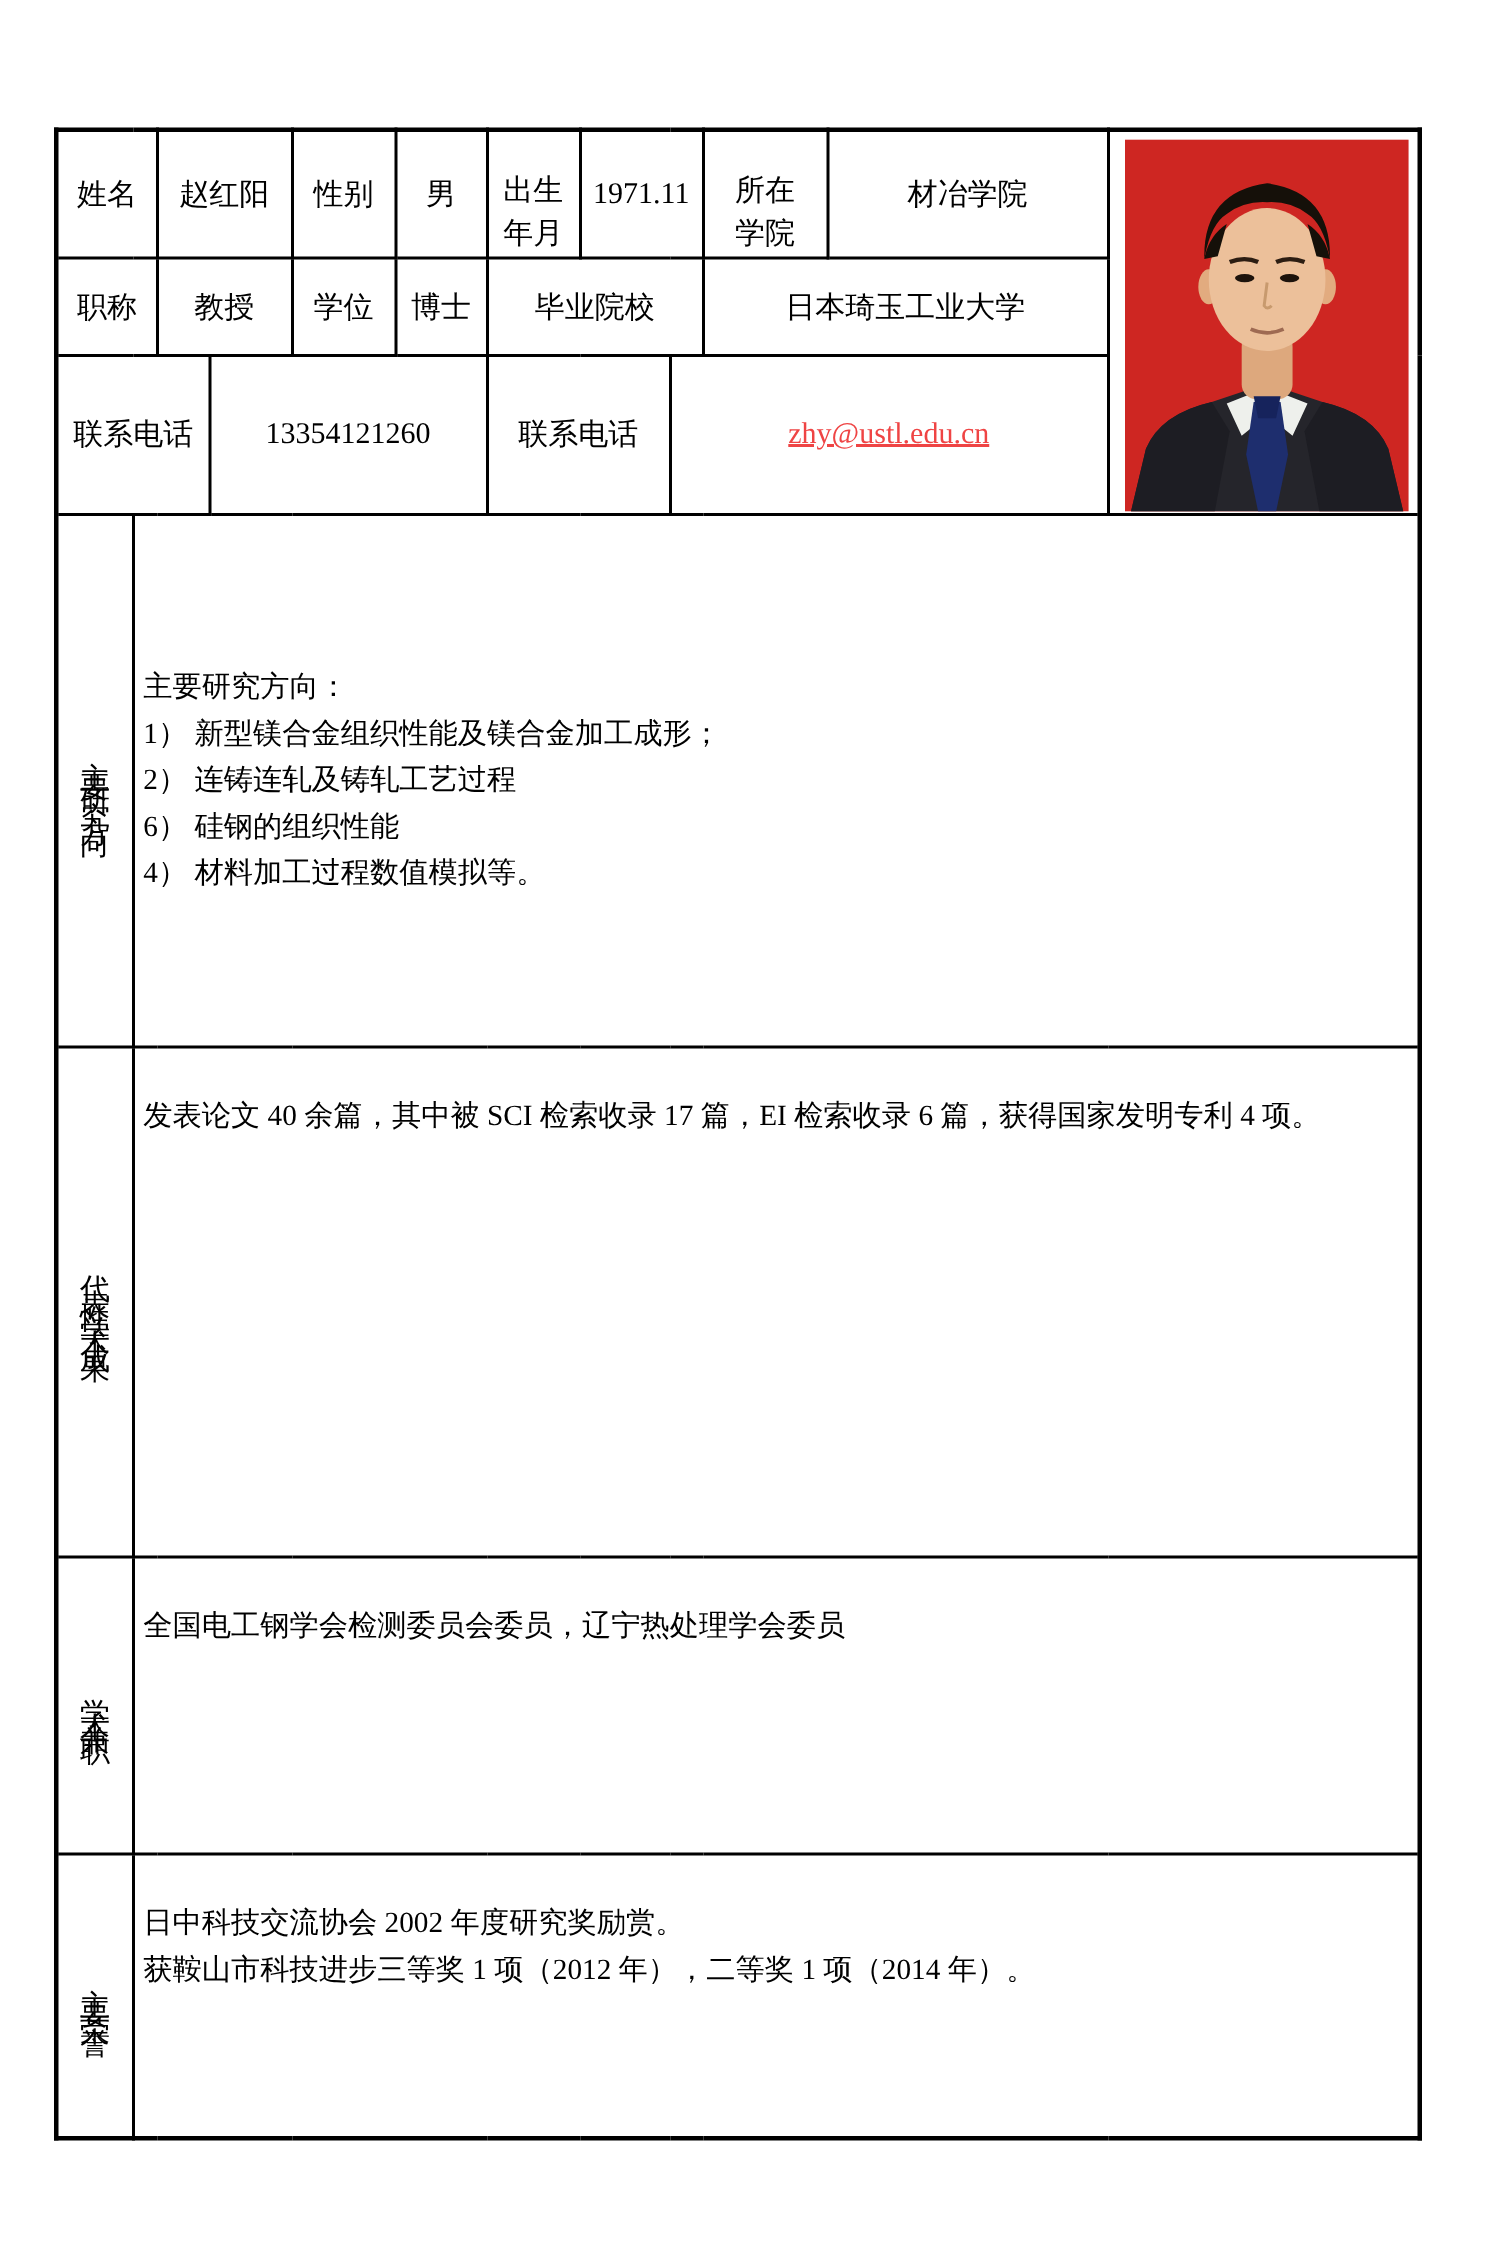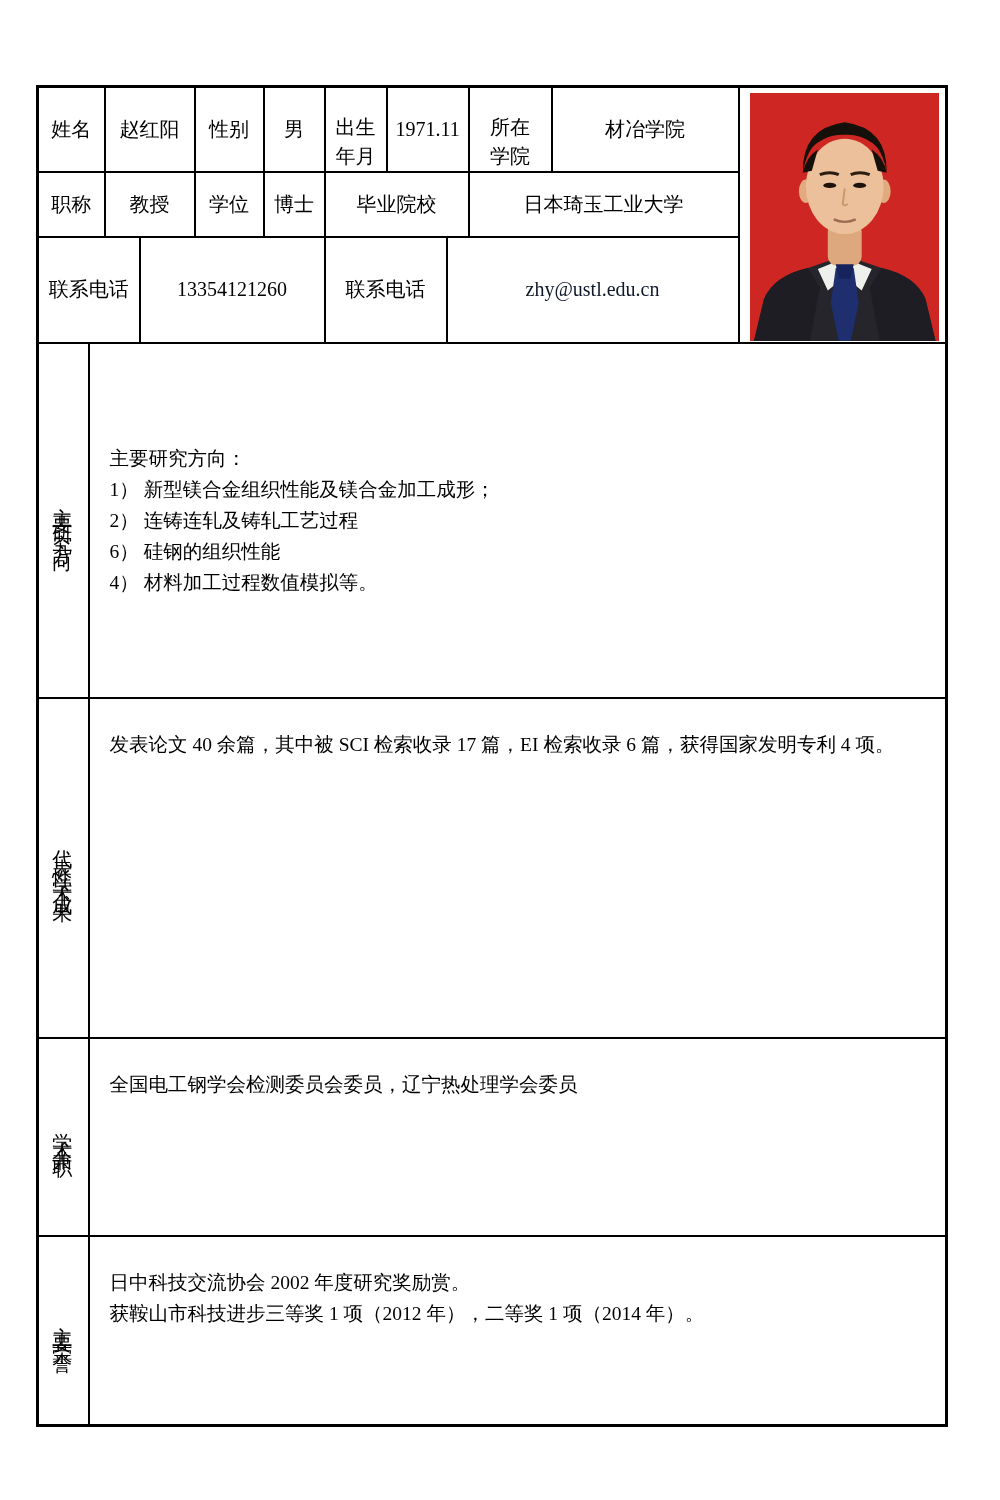--- a/index.html
+++ b/index.html
@@ -5,25 +5,25 @@
   html,body{margin:0;padding:0;background:#ffffff;}
   body{font-family:"Liberation Serif","DejaVu Serif",serif;color:#000;}
   .page{position:relative;width:1000px;height:1500px;background:#ffffff;overflow:hidden;}
   .doc-title{position:absolute;top:24px;left:0;width:100%;text-align:center;
     font-size:31px;font-weight:bold;margin:0;letter-spacing:1px;}
   table.reg{position:absolute;left:36px;top:85px;width:909px;
     border-collapse:collapse;table-layout:fixed;border:3px solid #000;}
   td{border:2px solid #000;text-align:center;vertical-align:middle;
     font-size:20px;padding:0;overflow:hidden;}
   .w2{display:inline-block;width:2.15em;line-height:1.45;margin-top:24px;}
-  .email-link{color:#0f172a;}
+  .email-link{color:#ef4444;text-decoration:underline;}
   .vlbl span{writing-mode:vertical-rl;text-orientation:upright;letter-spacing:9px;
     font-size:20px;display:inline-block;}
   td.content{text-align:left;font-size:19.5px;line-height:31px;
-    padding-left:20px;padding-right:26px;}
+    padding-left:6px;padding-right:26px;}
   td.content.top{vertical-align:top;padding-top:30px;}
   .photo-cell{vertical-align:top;}
   .photo-wrap{box-sizing:border-box;width:100%;height:254px;padding:5px 6px 1px 10px;}
   .photo-wrap svg{display:block;width:100%;height:100%;}
 </style>
 </head>
 <body>
 
 <div class="page">
 

